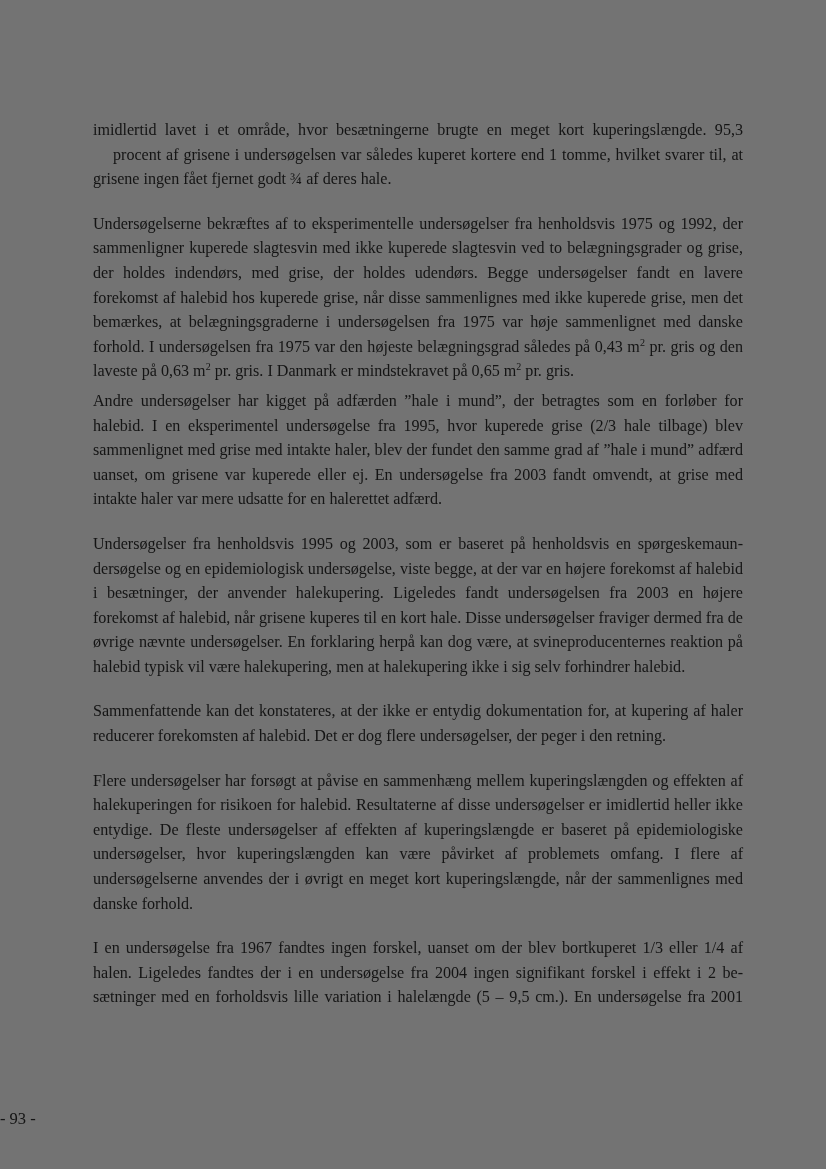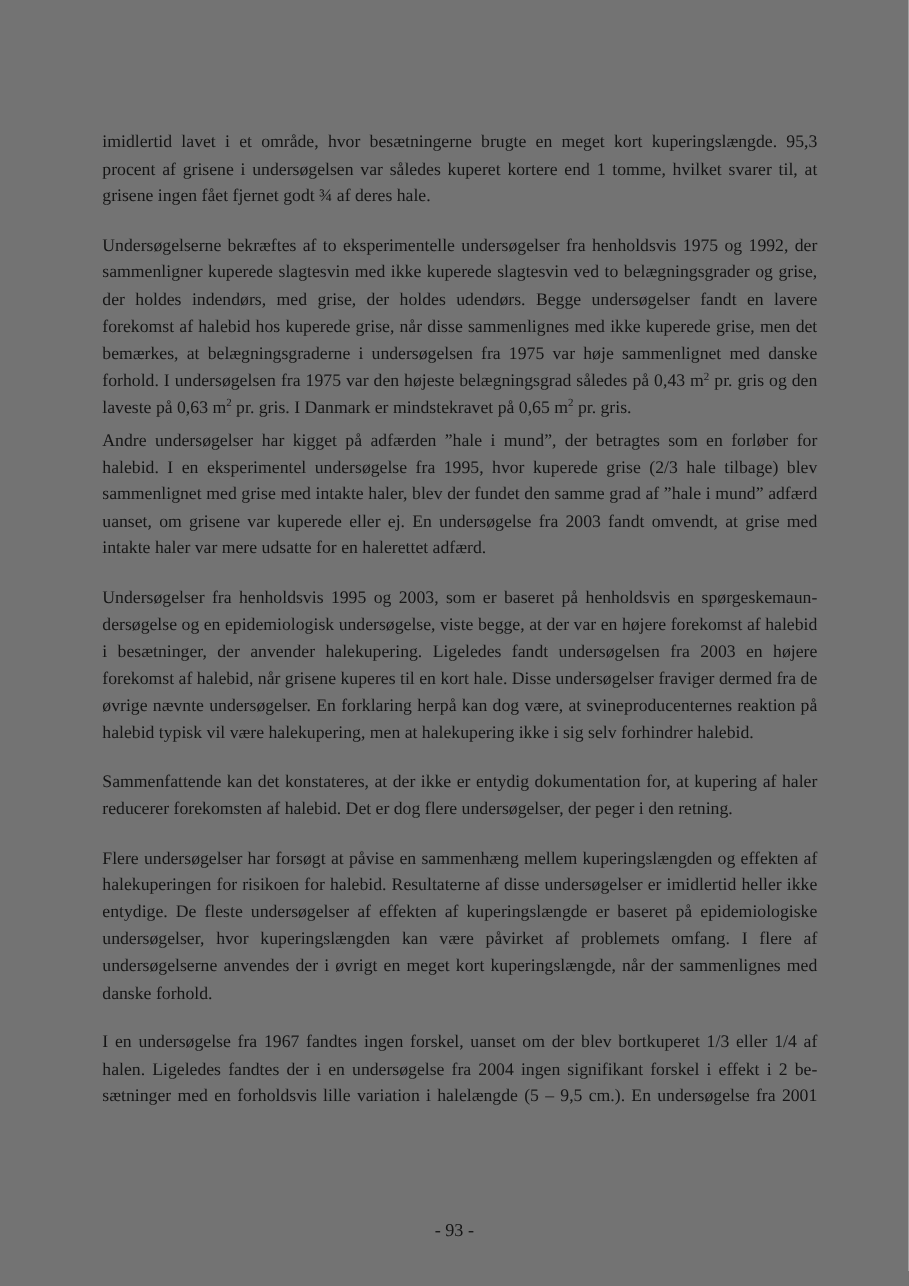--- a/index.html
+++ b/index.html
@@ -36,33 +36,33 @@
       hyphens: manual;
     }
     p.para.p1 { margin-bottom: 20px; }
     p.para.p2 { margin-bottom: 5px; }
     sup { font-size: 10px; line-height: 0; vertical-align: 6px; }
     .page-number {
       position: absolute;
       left: 0;
       width: 826px;
       top: 1109px;
-      text-align: center;
+      text-align: left;
       font-size: 16.5px;
     }
   </style>
 </head>
 <body>
 
 <div class="page">
   <div class="content">
 
     <p class="para p1" style="text-align: justify;">
       <span style="display:block; text-align:justify; text-align-last:justify;">imidlertid lavet i et område, hvor besætningerne brugte en meget kort kuperingslængde. 95,3</span>
-      <span style="display:block; text-align:justify; text-align-last:justify;">procent af grisene i undersøgelsen var således kuperet kortere end 1 tomme, hvilket svarer til, at</span>
+      <span style="display:block; text-align:justify; text-align-last:justify;margin-left:20px;">procent af grisene i undersøgelsen var således kuperet kortere end 1 tomme, hvilket svarer til, at</span>
       <span style="display:block;">grisene ingen fået fjernet godt ¾ af deres hale.</span>
     </p>
 
     <p class="para p2"><span>Undersøgelserne bekræftes af to eksperimentelle undersøgelser fra henholdsvis 1975 og 1992, der sammenligner kuperede slagtesvin med ikke kuperede slagtesvin ved to belægningsgrader og grise, der holdes indendørs, med grise, der holdes udendørs. Begge undersøgelser fandt en lavere forekomst af halebid hos kuperede grise, når disse sammenlignes med ikke kuperede grise, men det bemærkes, at belægningsgraderne i undersøgelsen fra 1975 var høje sammenlignet med dan­ske forhold. I undersøgelsen fra 1975 var den højeste belægningsgrad således på 0,43 m</span><sup>2</sup><span> pr. gris og den laveste på 0,63 m</span><sup>2</sup><span> pr. gris. I Danmark er mindstekravet på 0,65 m</span><sup>2</sup><span> pr. gris.</span></p>
 
     <p class="para">Andre undersøgelser har kigget på adfærden ”hale i mund”, der betragtes som en forløber for halebid. I en eksperimentel undersøgelse fra 1995, hvor kuperede grise (2/3 hale tilbage) blev sammenlignet med grise med intakte haler, blev der fundet den samme grad af ”hale i mund” adfærd uanset, om grisene var kuperede eller ej. En undersøgelse fra 2003 fandt omvendt, at gri­se med intakte haler var mere udsatte for en halerettet adfærd.</p>
 
     <p class="para">Undersøgelser fra henholdsvis 1995 og 2003, som er baseret på henholdsvis en spørgeskemaun­dersøgelse og en epidemiologisk undersøgelse, viste begge, at der var en højere forekomst af halebid i besætninger, der anvender halekupering. Ligeledes fandt undersøgelsen fra 2003 en højere forekomst af halebid, når grisene kuperes til en kort hale. Disse undersøgelser fraviger dermed fra de øvrige nævnte undersøgelser. En forklaring herpå kan dog være, at svineproducen­ternes reaktion på halebid typisk vil være halekupering, men at halekupering ikke i sig selv for­hindrer halebid.</p>
 
     <p class="para">Sammenfattende kan det konstateres, at der ikke er entydig dokumentation for, at kupering af haler reducerer forekomsten af halebid. Det er dog flere undersøgelser, der peger i den retning.</p>

